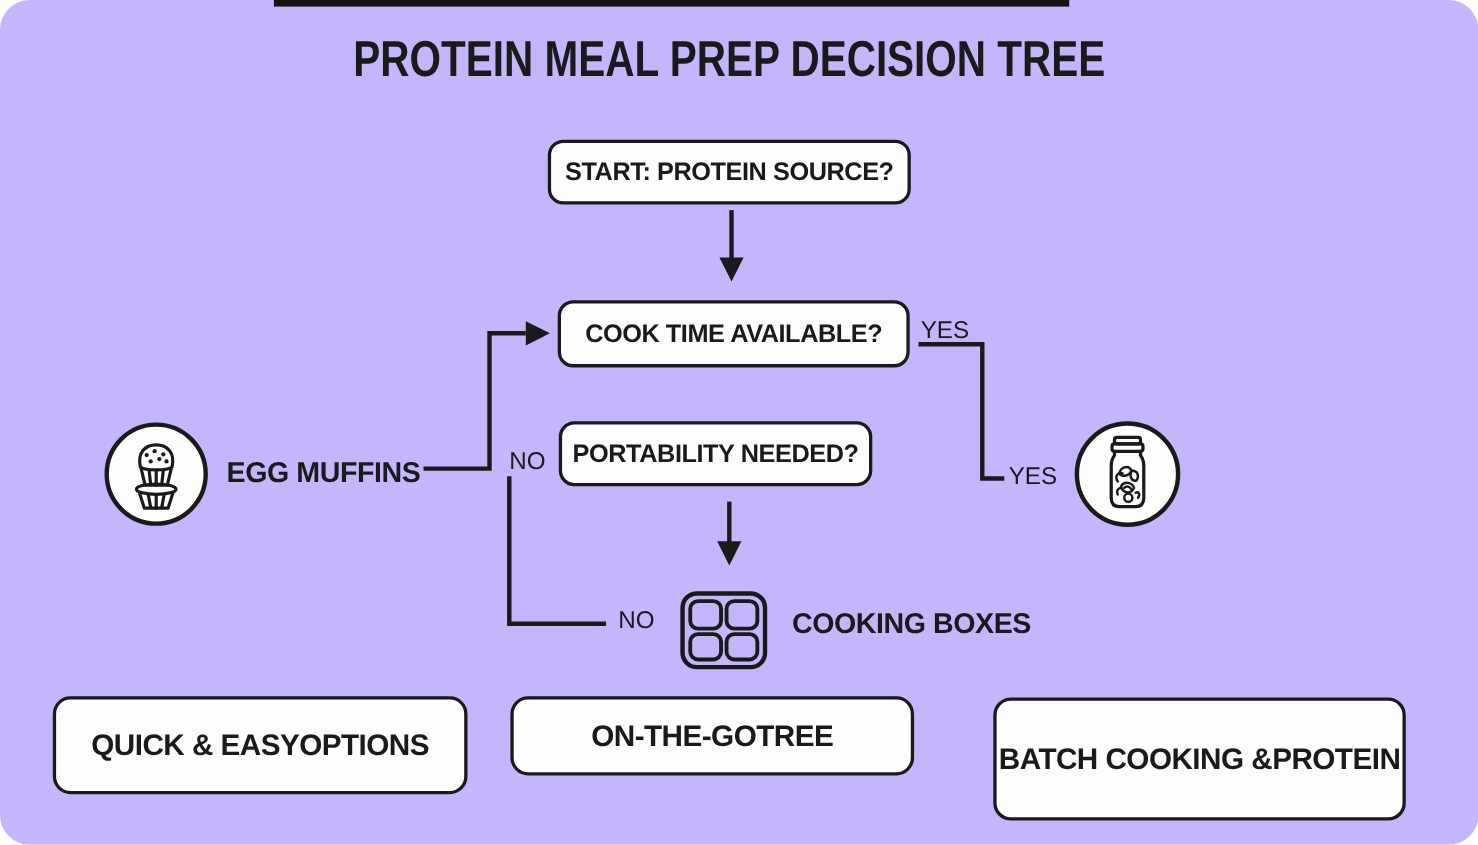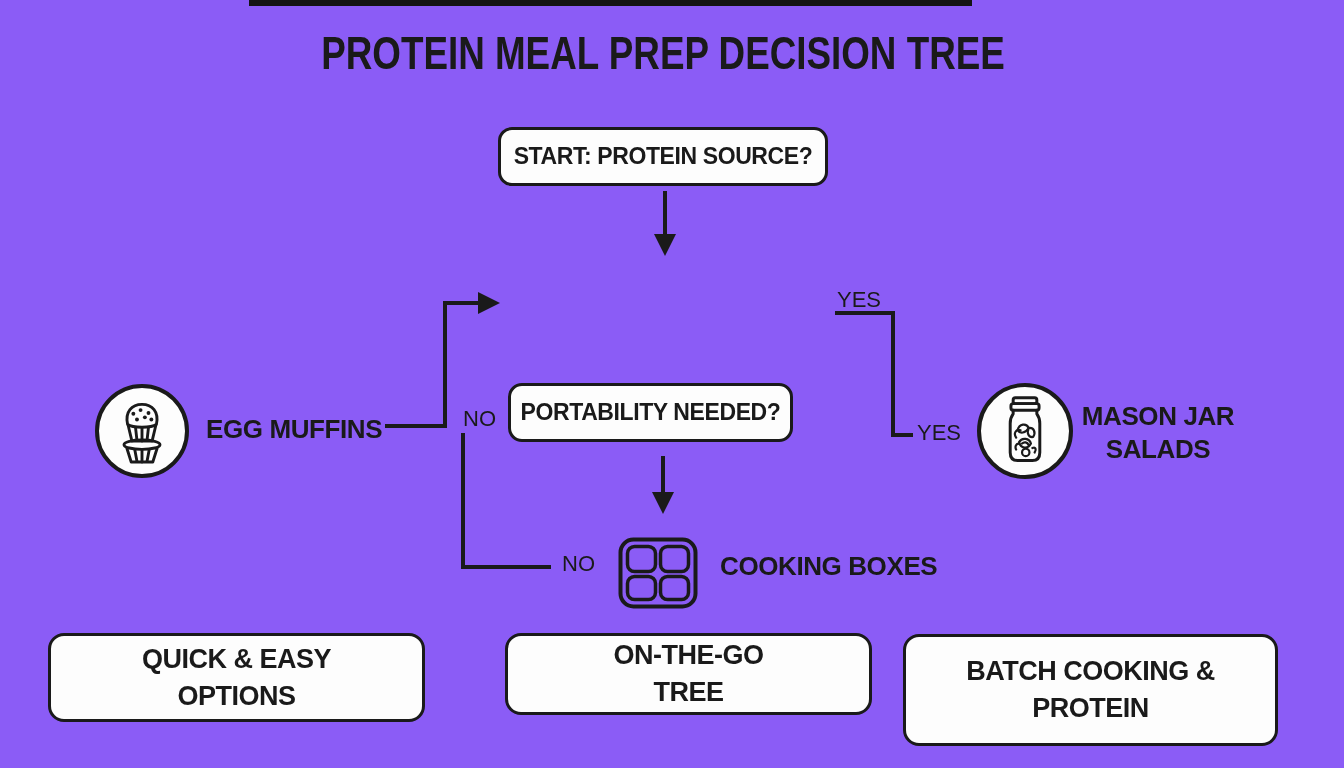--- a/index.html
+++ b/index.html
@@ -1,34 +1,34 @@
 <!DOCTYPE html>
 <html><head>
 <meta charset="utf-8">
 <style>
   html,body { margin:0; padding:0; background:#fdfdfd; }
   .canvas {
-    position:relative; width:1344px; height:768px; background:#8b5cf6;
-    font-family:"Liberation Sans", sans-serif; color:#1a1a1a; overflow:hidden;
+    position:relative; width:1344px; height:768px; background:#c4b5fd;
+    font-family:"Liberation Sans", sans-serif; color:#1a1a1a; overflow:hidden;border-radius:27px;
   }
   .topbar { position:absolute; left:249px; top:0; width:723px; height:6px; background:#141414; }
   .title {
     position:absolute; left:663px; top:26px; font-size:46px; font-weight:700;
     white-space:nowrap; transform:translateX(-50%) scaleX(0.80); transform-origin:center top;
     letter-spacing:0;
   }
   svg.connectors { position:absolute; left:0; top:0; }
   .node {
     position:absolute; box-sizing:border-box; background:#fdfdfd;
     border:3.5px solid #1a1a1a; border-radius:14px;
     display:flex; align-items:center; justify-content:center;
     font-weight:700; font-size:23px; letter-spacing:-0.4px; white-space:nowrap;
   }
   .cat {
-    border-radius:16px; flex-direction:column; font-size:27px; line-height:37px;
+    border-radius:16px; font-size:27px; line-height:37px;
     text-align:left; letter-spacing:-0.5px;
   }
   .branch { position:absolute; font-size:22px; font-weight:400; letter-spacing:0; }
   .circle-icon {
     position:absolute; box-sizing:border-box; border:4px solid #1a1a1a; border-radius:50%;
     background:#fdfdfd; display:flex; align-items:center; justify-content:center;
   }
   .leaf-label { position:absolute; font-weight:700; font-size:26px; letter-spacing:-0.4px; white-space:nowrap; line-height:30px; }
   .leaf-label.two-line { text-align:center; }
   .ico { display:block; }
@@ -54,20 +54,23 @@
       <polygon points="654,234 676,234 665,256"></polygon>
       <polygon points="478,292 478,314 500,303"></polygon>
       <polygon points="652,492 674,492 663,514"></polygon>
     </g>
   </svg>
 
   <div class="node" style="left:498px; top:127px; width:330px; height:59px;">
     <span>START: PROTEIN SOURCE?</span>
   </div>
 
+  <div class="node" style="left:507px; top:273px; width:320px; height:61px;">
+    <span>COOK TIME AVAILABLE?</span>
+  </div>
 
   <div class="node" style="left:508px; top:383px; width:285px; height:59px;">
     <span>PORTABILITY NEEDED?</span>
   </div>
 
   <div class="branch" style="left:837px; top:287px;">YES</div>
   <div class="branch" style="left:917px; top:420px;">YES</div>
   <div class="branch" style="left:463px; top:406px;">NO</div>
   <div class="branch" style="left:562px; top:551px;">NO</div>
 
@@ -109,42 +112,38 @@
         <path d="M55 49 C62 48 65 55 61 61 C55 62 52 56 55 49 Z"></path>
         <path d="M38 62 C34 56 38 50 44 52"></path>
         <path d="M42 68 C46 61 56 63 58 70 C54 78 44 77 42 68 Z"></path>
         <path d="M46 70 C49 67 53 68 55 72"></path>
         <circle cx="51" cy="82" r="5"></circle>
         <path d="M38 78 C36 74 38 70 42 70"></path>
         <path d="M60 76 C64 74 66 78 63 82"></path>
       </g>
     </svg>
   </div>
-  <div class="leaf-label two-line" style="left:1078px; top:400px; width:160px; line-height:33px;">
-    <div>MASON JAR</div>
-    <div>SALADS</div>
-  </div>
 
   <svg class="ico" style="position:absolute; left:618px; top:537px;" width="80" height="72" viewBox="0 0 80 72">
     <g stroke="#1a1a1a" fill="none" stroke-linejoin="round">
       <rect x="2.5" y="2.5" width="75" height="67" rx="13" stroke-width="4"></rect>
       <rect x="9.5" y="9.5" width="28" height="25" rx="7" stroke-width="3.5"></rect>
       <rect x="42.5" y="9.5" width="28" height="25" rx="7" stroke-width="3.5"></rect>
       <rect x="9.5" y="39.5" width="28" height="23" rx="7" stroke-width="3.5"></rect>
       <rect x="42.5" y="39.5" width="28" height="23" rx="7" stroke-width="3.5"></rect>
     </g>
   </svg>
   <div class="leaf-label" style="left:720px; top:551px;">COOKING BOXES</div>
 
   <div class="node cat" style="left:48px; top:633px; width:377px; height:89px;">
     <div>QUICK &amp; EASY</div>
     <div>OPTIONS</div>
   </div>
 
-  <div class="node cat" style="left:505px; top:633px; width:367px; height:82px;">
+  <div class="node cat" style="left:464px; top:633px; width:367px; height:72px;">
     <div>ON-THE-GO</div>
     <div>TREE</div>
   </div>
 
   <div class="node cat" style="left:903px; top:634px; width:375px; height:112px;">
     <div>BATCH COOKING &amp;</div>
     <div>PROTEIN</div>
   </div>
 
 </div>

